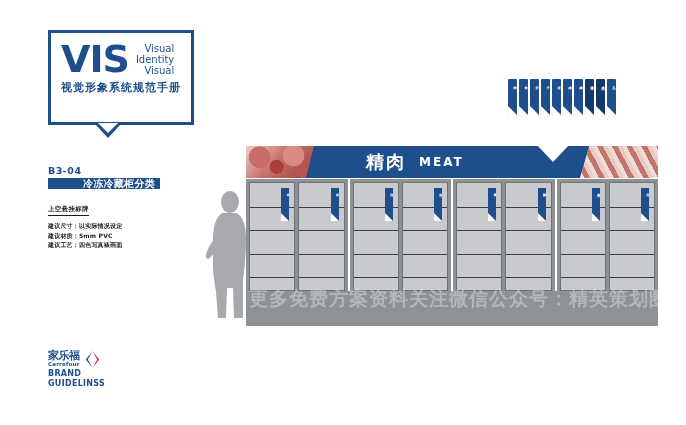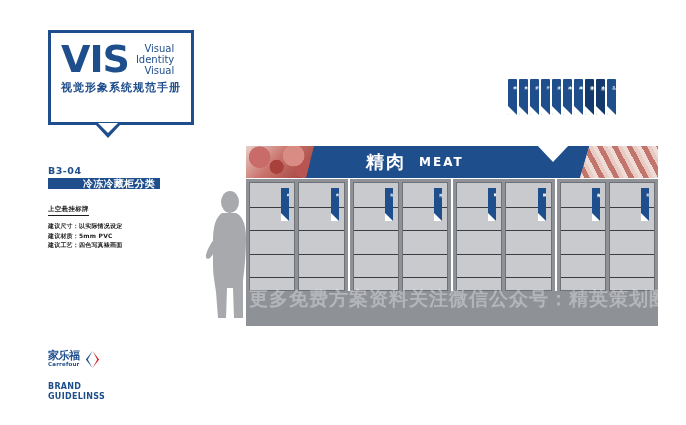--- a/index.html
+++ b/index.html
@@ -77,21 +77,21 @@
   .spec-group2 { margin-top: 11px; }
   .spec-gap { margin-top: 5px; }
 
   
   .cf { position: absolute; left: 48px; top: 350px; }
   .cf-row { display: flex; align-items: center; gap: 3px; }
   .cf-txt { line-height: 9px; }
   .cf-cn { font-size: 11px; font-weight: 700; color: #1f4e8c; letter-spacing: -.5px; }
   .cf-en { font-size: 5.5px; font-weight: 700; color: #1f4e8c; letter-spacing: .2px; }
   .cf-mark { position: relative; width: 19px; height: 19px; }
-  .brandg { margin-top: 13px; font-size: 8px; font-weight: 700; color: #1f4e8c; line-height: 10px; letter-spacing: .3px; }
+  .brandg { margin-top: 0; font-size: 8px; font-weight: 700; color: #1f4e8c; line-height: 10px; letter-spacing: .3px; }
 
   
   .tagstrip { position: absolute; left: 508px; top: 79px; display: flex; gap: 2px; }
   .mini-tag {
     width: 9px; height: 36px; background: #1f4e8c; position: relative;
     border-radius: 1px; overflow: hidden;
   }
   .mini-tag::after {
     content: ""; position: absolute; left: 0; bottom: 0;
     border-left: 9px solid #fff; border-top: 9px solid transparent;

